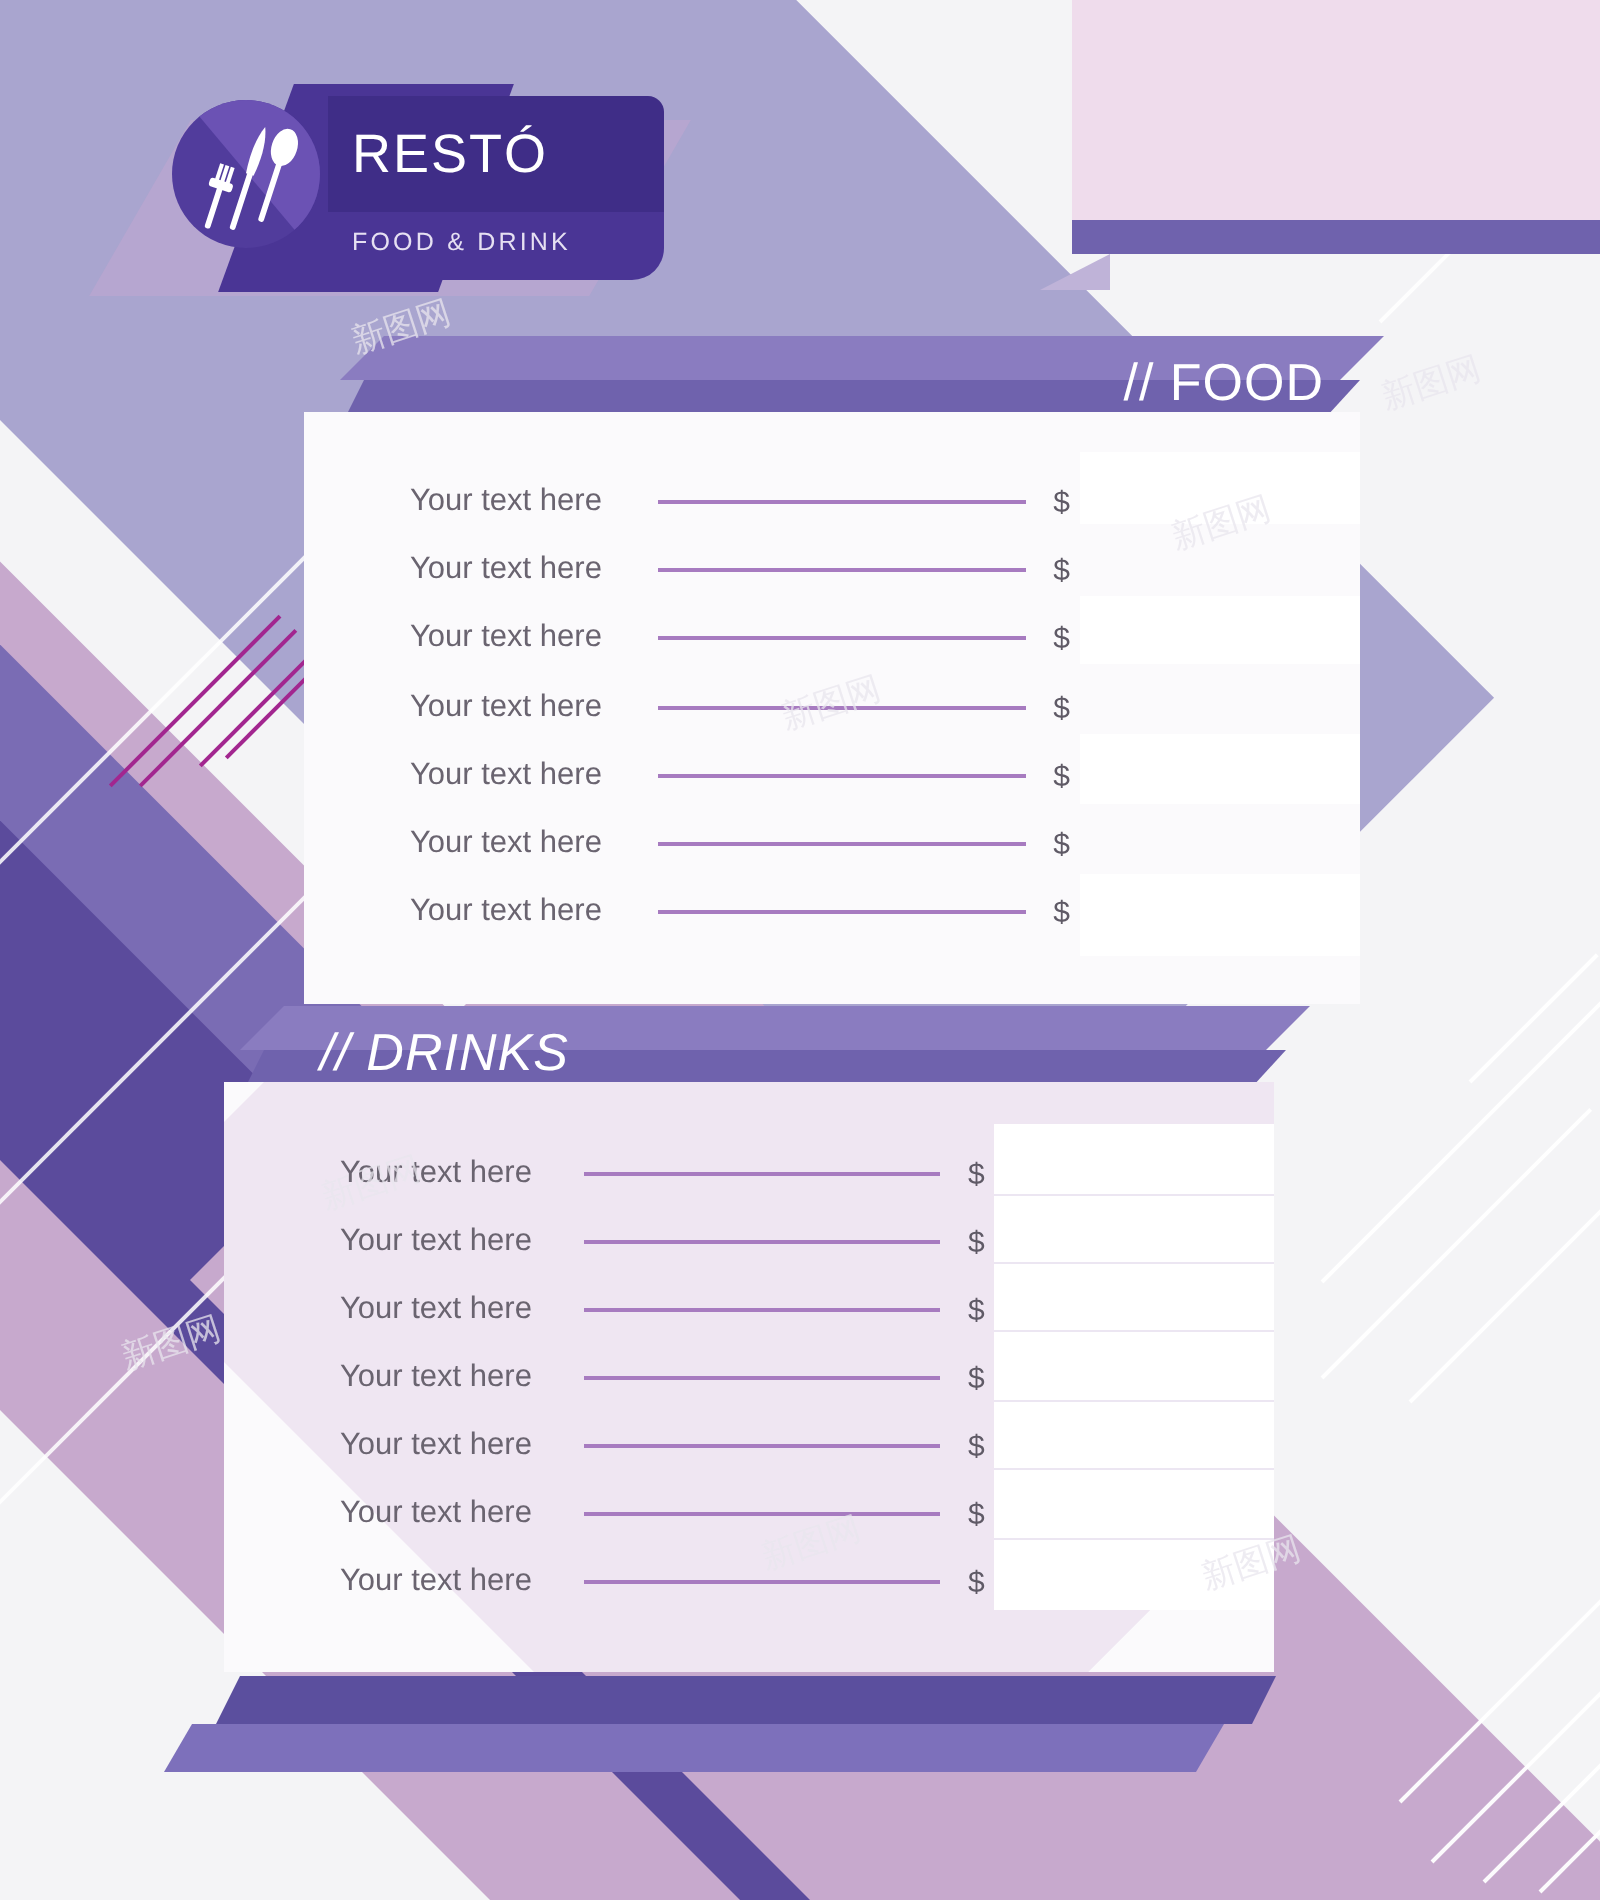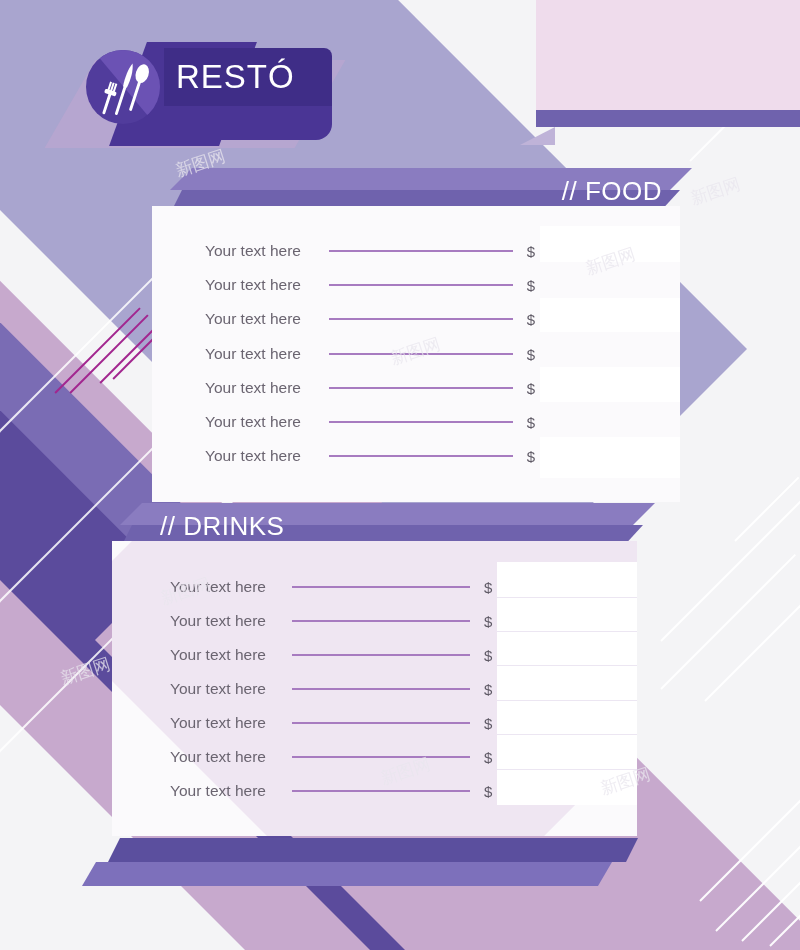--- a/index.html
+++ b/index.html
@@ -105,21 +105,21 @@
     position:absolute;left:84px;top:0px;width:168px;height:58px;
     background:#3f2d87;border-radius:0 8px 0 0;
   }
   .logo-panel2{
     position:absolute;left:84px;top:58px;width:168px;height:34px;
     background:#4a3595;border-radius:0 0 16px 0;
   }
   .logo-title{
     position:absolute;left:96px;top:6px;width:150px;height:46px;
     display:flex;align-items:center;
-    color:#ffffff;font-size:33px;letter-spacing:1px;
+    color:#ffffff;font-size:27px;letter-spacing:1px;
   }
   .logo-sub{
     position:absolute;left:96px;top:60px;width:160px;height:26px;
     display:flex;align-items:center;
     color:#e6e0f2;font-size:12.5px;letter-spacing:1.6px;
   }
   .cutlery{position:absolute;left:6px;top:2px;width:74px;height:74px;}
 
   
   .card{position:absolute;}
@@ -224,20 +224,21 @@
 
         <g transform="rotate(18 52 36)">
           <ellipse cx="52.2" cy="23" rx="6.4" ry="9.6"></ellipse>
           <rect x="50.8" y="31" width="2.9" height="31" rx="1.3"></rect>
         </g>
       </g>
     </svg>
     <div class="logo-panel"></div>
     <div class="logo-panel2"></div>
     <div class="logo-title">RESTÓ</div>
+    <div class="logo-sub">FOOD &amp; DRINK</div>
   </div>
 
   <div class="card">
 
     <div style="position:absolute;left:170px;top:168px;width:522px;height:46px;">
       <div class="hdr-top" style="width:522px;clip-path:polygon(22px 0,522px 0,500px 100%,0 100%);"></div>
       <div class="hdr-bot" style="width:522px;clip-path:polygon(12px 0,510px 0,488px 100%,0 100%);"></div>
       <div class="hdr" style="left:0;top:0;width:492px;justify-content:flex-end;">// FOOD</div>
     </div>
 
@@ -280,21 +281,21 @@
     </div>
     <div class="row" style="left:205px;top:439px;width:330px;">
       <span class="row-label">Your text here</span>
       <span class="row-line" style="width:192px;margin-left:28px;"></span>
       <span class="row-dollar" style="margin-left:14px;">$</span>
     </div>
   </div>
 
   <div class="card">
 
-    <div style="position:absolute;left:120px;top:503px;width:535px;height:46px;">
+    <div style="position:absolute;left:120px;top:503px;width:535px;height:46px;font-style:italic;">
       <div class="hdr-top" style="width:535px;clip-path:polygon(22px 0,535px 0,513px 100%,0 100%);"></div>
       <div class="hdr-bot" style="width:535px;clip-path:polygon(12px 0,523px 0,501px 100%,0 100%);"></div>
       <div class="hdr" style="left:40px;top:0;width:300px;justify-content:flex-start;">// DRINKS</div>
     </div>
 
     <div class="panel" style="left:112px;top:541px;width:525px;height:295px;"></div>
 
     <div style="position:absolute;left:112px;top:541px;width:525px;height:295px;overflow:hidden;">
       <div style="position:absolute;left:-60px;top:80px;width:900px;height:500px;background:#e5d6e9;opacity:.55;transform:rotate(-45deg);transform-origin:top left;"></div>
     </div>

